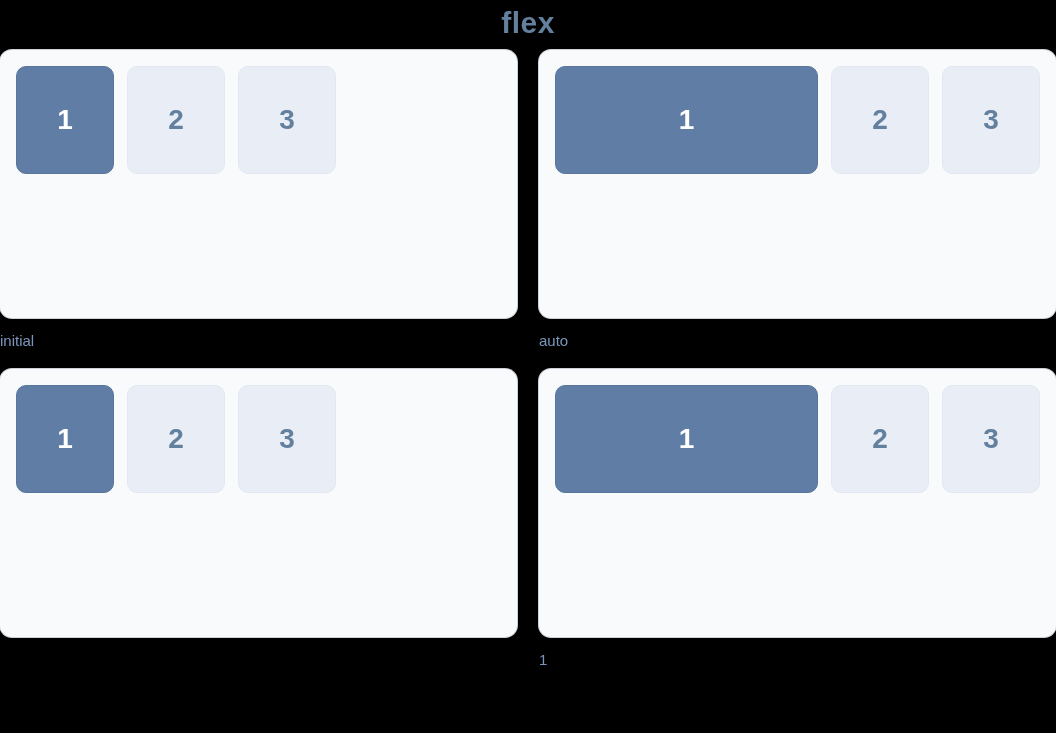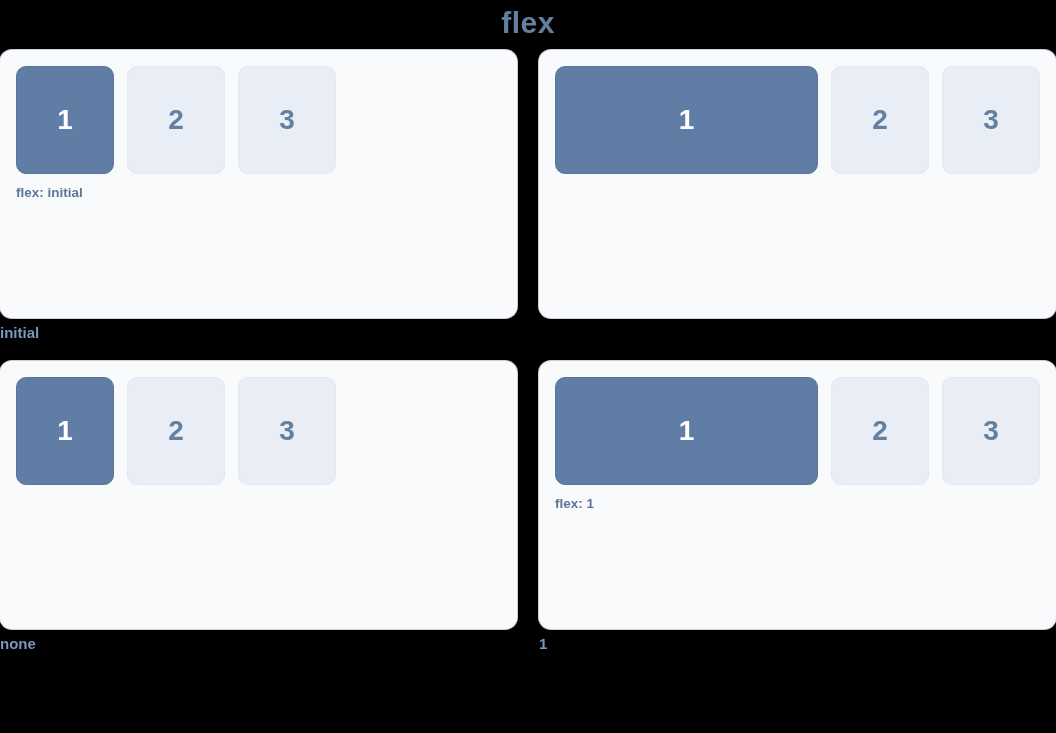--- a/index.html
+++ b/index.html
@@ -92,72 +92,70 @@
 
   .caption {
     margin-top: 10px;
     font-size: 13.5px;
     font-weight: bold;
     color: #5b7699;
     line-height: 18px;
   }
 
   .block-label {
-    margin-top: 4px;
+    margin-top: 12px;
     font-size: 15px;
-    font-weight: bold;
+    font-weight: normal;
     color: #7b96bd;
     line-height: 22px;
   }
 </style>
 </head>
 <body>
 
 <div class="page-title">flex</div>
 
 <div class="grid">
 
   <div class="demo-block">
     <div class="card">
       <div class="flex-row v-initial">
         <div class="fbox primary">1</div>
         <div class="fbox plain">2</div>
         <div class="fbox plain">3</div>
       </div>
-      <div class="caption">flex: initial</div>
     </div>
     <div class="block-label">initial</div>
   </div>
 
   <div class="demo-block">
     <div class="card">
       <div class="flex-row v-auto">
         <div class="fbox primary">1</div>
         <div class="fbox plain">2</div>
         <div class="fbox plain">3</div>
       </div>
     </div>
+    <div class="block-label">auto</div>
   </div>
 
   <div class="demo-block">
     <div class="card">
       <div class="flex-row v-none">
         <div class="fbox primary">1</div>
         <div class="fbox plain">2</div>
         <div class="fbox plain">3</div>
       </div>
     </div>
-    <div class="block-label">none</div>
   </div>
 
   <div class="demo-block">
     <div class="card">
       <div class="flex-row v-one">
         <div class="fbox primary">1</div>
         <div class="fbox plain">2</div>
         <div class="fbox plain">3</div>
       </div>
-      <div class="caption">flex: 1</div>
     </div>
     <div class="block-label">1</div>
   </div>
 
 </div>
 
 </body></html>

